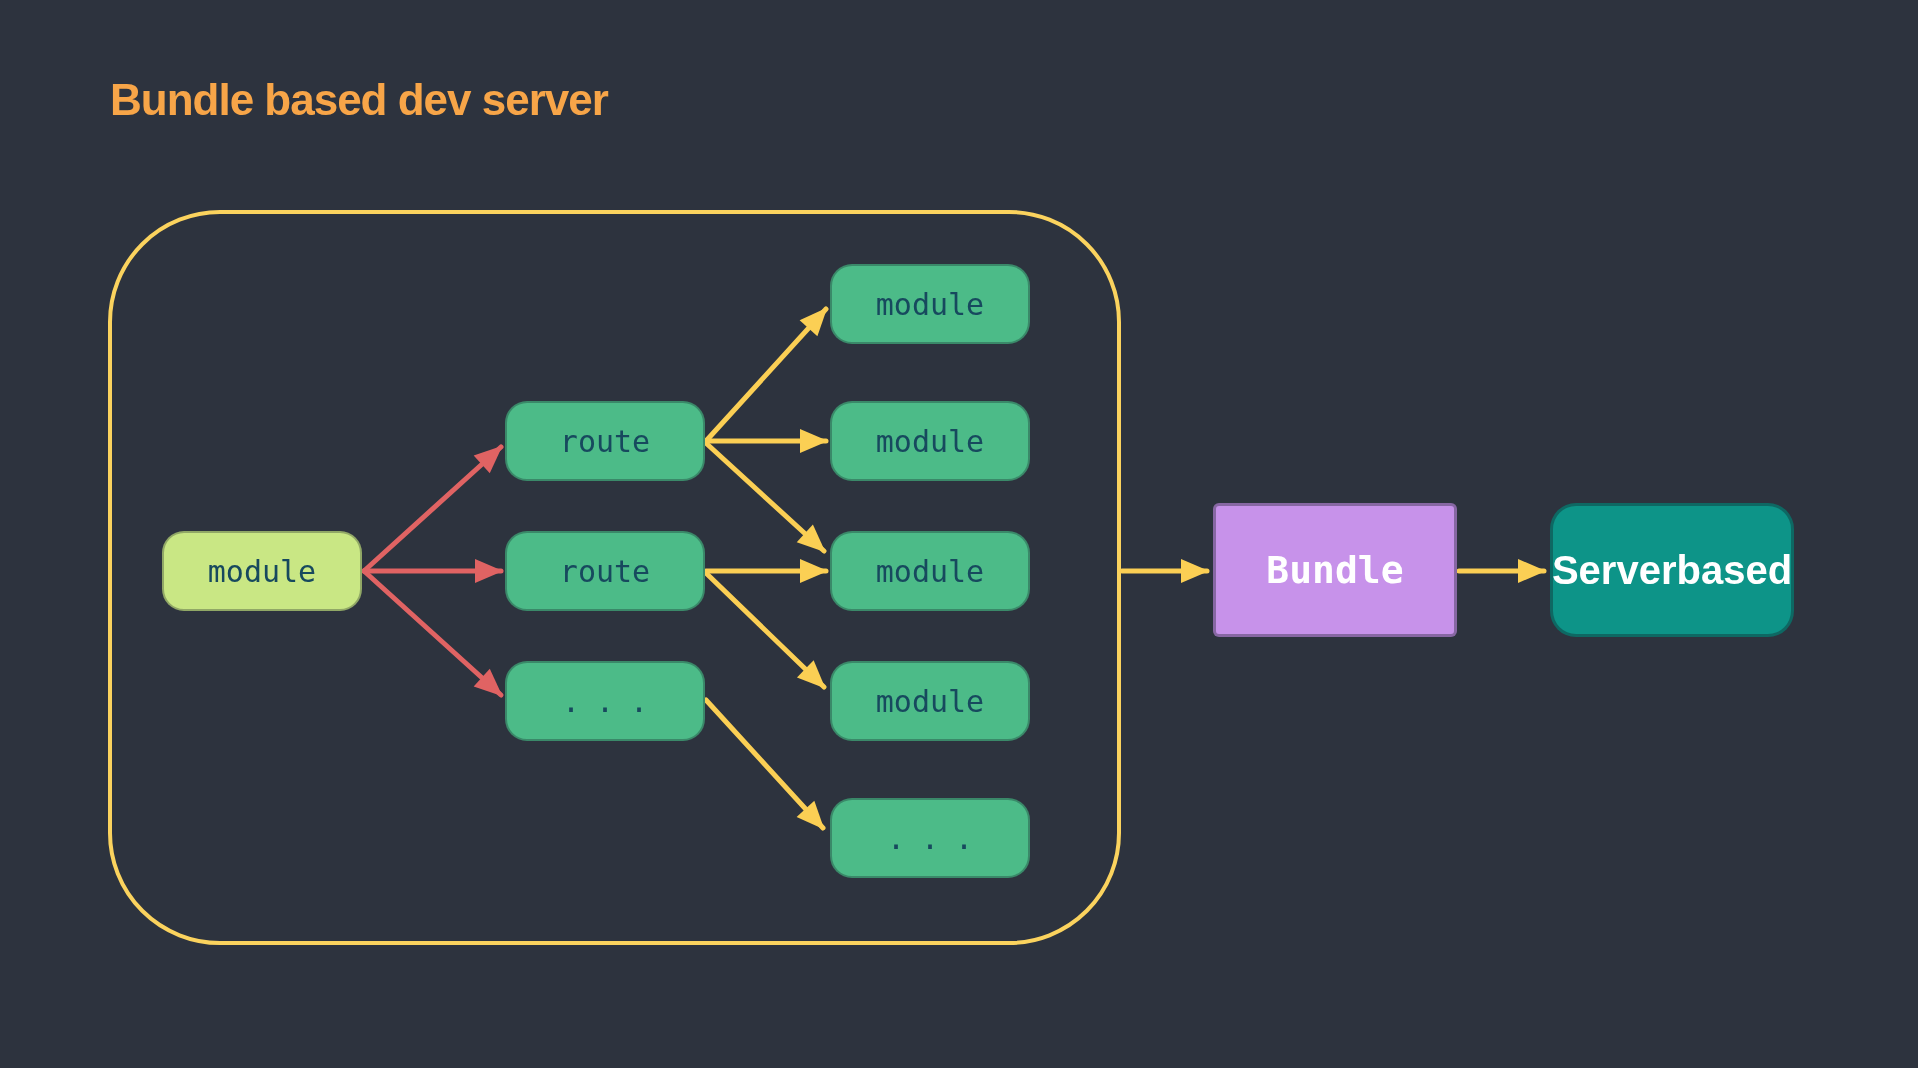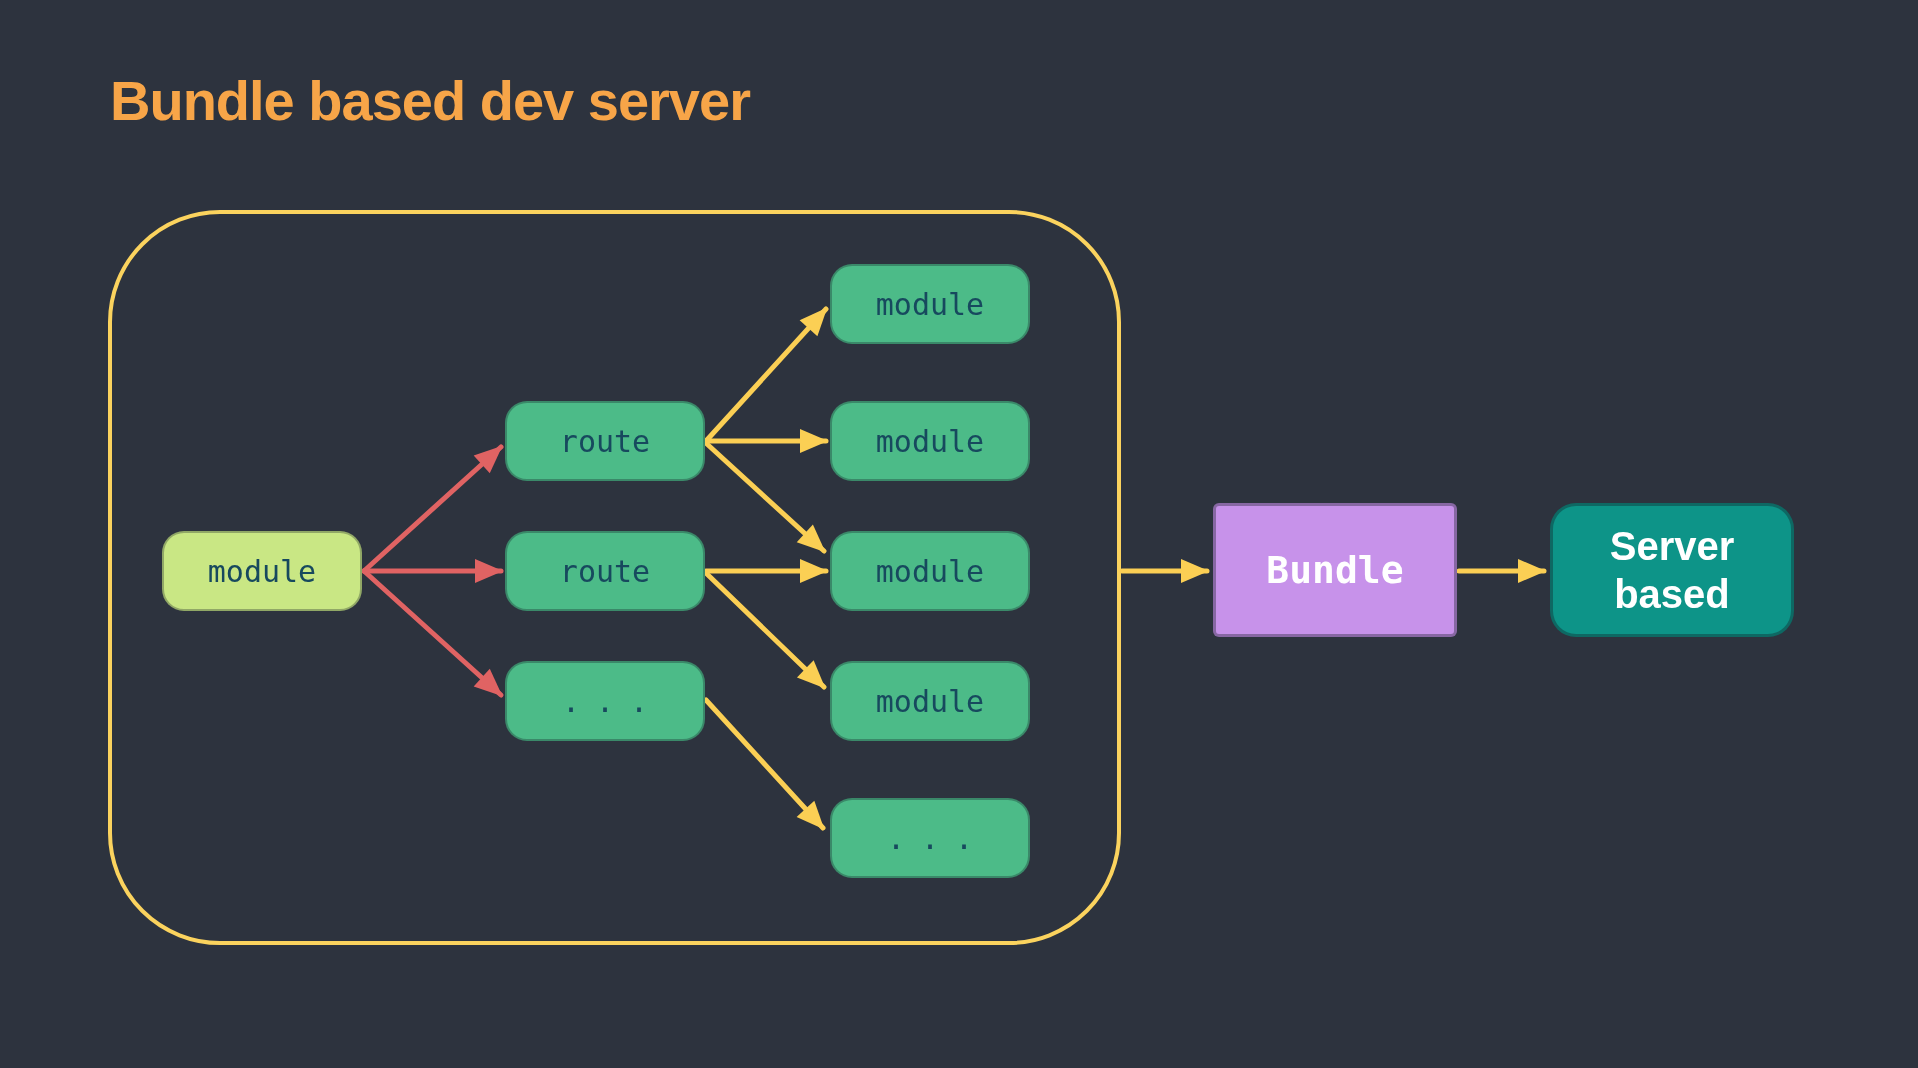--- a/index.html
+++ b/index.html
@@ -2,22 +2,22 @@
 <html><head>
 <meta charset="utf-8">
 <style>
   html,body { margin:0; padding:0; }
   body {
     width:1918px; height:1068px; position:relative; overflow:hidden;
     background:#2d333e;
     font-family:"Liberation Sans", sans-serif;
   }
   .title {
-    position:absolute; left:110px; top:70px; margin:0;
-    font-size:56px; font-weight:700; letter-spacing:-1px; line-height:1.1;
+    position:absolute; left:110px; top:76px; margin:0;
+    font-size:44px; font-weight:700; letter-spacing:-1px; line-height:1.1;
     color:#f7a548;
   }
   .boundary {
     position:absolute; left:108px; top:210px; width:1013px; height:735px;
     border:4px solid #fbd35e; border-radius:112px; box-sizing:border-box;
     background:transparent;
   }
   .edges { position:absolute; left:0; top:0; width:1918px; height:1068px; pointer-events:none; }
   .edge { fill:none; stroke-width:5; stroke-linecap:round; }
   .edge.red { stroke:#e06363; }
@@ -42,21 +42,21 @@
   .dots { letter-spacing:16px; padding-left:16px; }
   .node.big {
     width:244px; height:134px; border-radius:26px;
     font-size:38px; font-weight:bold; color:#ffffff;
     border:3px solid rgba(18,24,32,0.35);
   }
   .node.bundle { background:#c792ea; left:1213px; top:503px;border-radius:6px; }
   .node.server {
     background:#0d9488; left:1550px; top:503px;
     font-family:"Liberation Sans", sans-serif; font-size:40px; line-height:1.2;
-    flex-direction:column; text-align:center;
+    flex-direction:row; text-align:center;
   }
   .node.server span { display:block; }
 </style>
 </head>
 <body>
 
 <h1 class="title">Bundle based dev server</h1>
 
 <div class="boundary"></div>
 

